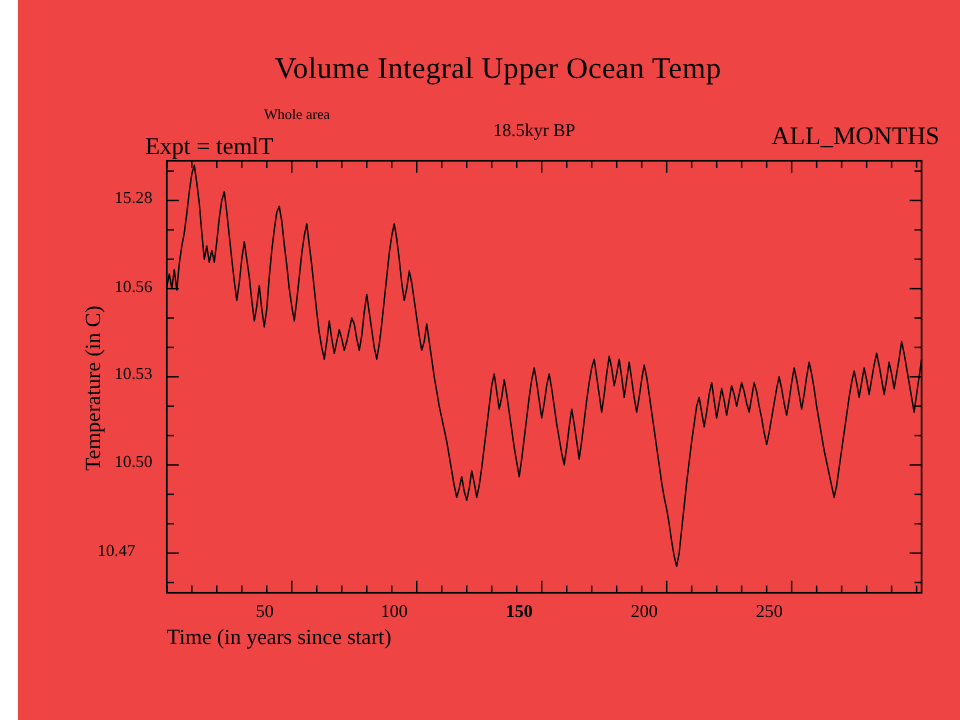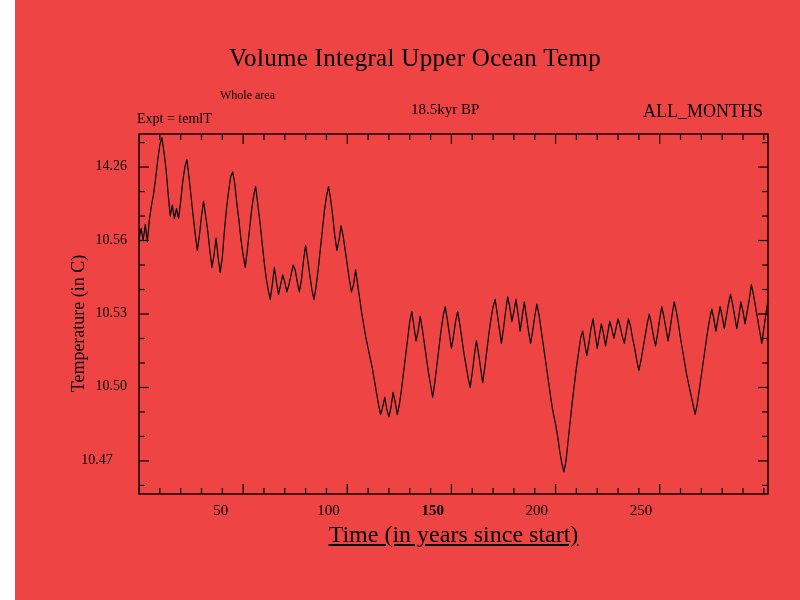--- a/index.html
+++ b/index.html
@@ -51,36 +51,35 @@
 
   #subtitle-period {
     left: 396px;
     top: 101px;
     font-size: 15px;
   }
 
   #subtitle-months {
     left: 628px;
     top: 101px;
-    font-size: 18px;
+    font-size: 21px;
   }
 
   #expt-label {
-    left: 122px;
+    left: 106px;
     top: 111px;
-    font-size: 14px;
+    font-size: 20px;
   }
 
   #xaxis-title {
     left: 124px;
     top: 521px;
     width: 629px;
-    text-align: center;
-    font-size: 24px;
-    text-decoration: underline;
+    text-align: left;
+    font-size: 18px;
   }
 
   #yaxis-title {
     left: -62px;
     top: 313px;
     width: 250px;
     text-align: center;
     font-size: 18px;
     transform: rotate(-90deg);
     transform-origin: 50% 50%;
@@ -224,21 +223,21 @@
     <g id="series-group">
         <polyline points="124.00,239.31 126.08,228.29 128.17,240.53 130.25,224.61 132.33,241.76 134.41,219.71 136.50,205.02 138.58,194.00 140.66,178.08 142.75,159.71 144.83,145.02 146.91,137.67 148.99,152.37 151.08,169.51 153.16,194.00 155.24,216.04 157.32,205.02 159.41,218.49 161.49,208.69 163.57,218.49 165.66,201.35 167.74,181.76 169.82,167.06 171.90,159.71 173.99,176.86 176.07,196.45 178.15,216.04 180.24,234.41 182.32,250.33 184.40,235.63 186.48,216.04 188.57,201.35 190.65,216.04 192.73,230.73 194.81,250.33 196.90,267.47 198.98,255.22 201.06,238.08 203.15,257.67 205.23,272.37 207.31,257.67 209.39,230.73 211.48,208.69 213.56,191.55 215.64,176.86 217.73,171.96 219.81,184.20 221.89,203.80 223.97,220.94 226.06,240.53 228.14,255.22 230.22,267.47 232.30,250.33 234.39,230.73 236.47,211.14 238.55,196.45 240.64,186.65 242.72,203.80 244.80,220.94 246.88,240.53 248.97,260.12 251.05,277.27 253.13,289.51 255.22,299.31 257.30,284.61 259.38,267.47 261.46,282.16 263.55,294.41 265.63,284.61 267.71,274.82 269.79,282.16 271.88,291.96 273.96,284.61 276.04,274.82 278.13,265.02 280.21,269.92 282.29,282.16 284.37,291.96 286.46,279.71 288.54,260.12 290.62,245.43 292.71,260.12 294.79,274.82 296.87,289.51 298.95,299.31 301.04,287.06 303.12,269.92 305.20,250.33 307.28,230.73 309.37,211.14 311.45,196.45 313.53,186.65 315.62,198.90 317.70,216.04 319.78,235.63 321.86,250.33 323.95,240.53 326.03,225.84 328.11,235.63 330.20,250.33 332.28,265.02 334.36,279.71 336.44,291.96 338.53,284.61 340.61,269.92 342.69,284.61 344.77,299.31 346.86,314.00 348.94,326.24 351.02,338.49 353.11,348.29 355.19,358.08 357.27,367.88 359.35,380.12 361.44,392.37 363.52,404.61 365.60,414.41 367.69,407.06 369.77,397.27 371.85,409.51 373.93,416.86 376.02,407.06 378.10,392.37 380.18,402.16 382.26,414.41 384.35,404.61 386.43,389.92 388.51,372.78 390.60,355.63 392.68,338.49 394.76,321.35 396.84,311.55 398.93,326.24 401.01,340.94 403.09,331.14 405.18,316.45 407.26,328.69 409.34,343.39 411.42,358.08 413.51,372.78 415.59,385.02 417.67,397.27 419.75,382.57 421.84,365.43 423.92,348.29 426.00,331.14 428.09,316.45 430.17,306.65 432.25,318.90 434.33,333.59 436.42,348.29 438.50,336.04 440.58,321.35 442.67,311.55 444.75,323.80 446.83,338.49 448.91,353.18 451.00,365.43 453.08,377.67 455.16,387.47 457.25,372.78 459.33,355.63 461.41,340.94 463.49,353.18 465.58,367.88 467.66,382.57 469.74,367.88 471.82,350.73 473.91,333.59 475.99,318.90 478.07,306.65 480.16,299.31 482.24,314.00 484.32,328.69 486.40,343.39 488.49,328.69 490.57,311.55 492.65,296.86 494.74,306.65 496.82,321.35 498.90,311.55 500.98,299.31 503.07,314.00 505.15,331.14 507.23,316.45 509.31,301.76 511.40,316.45 513.48,331.14 515.56,343.39 517.65,331.14 519.73,316.45 521.81,304.20 523.89,314.00 525.98,328.69 528.06,343.39 530.14,358.08 532.23,372.78 534.31,387.47 536.39,402.16 538.47,414.41 540.56,424.20 542.64,436.45 544.72,451.14 546.80,463.39 548.89,471.96 550.97,460.94 553.05,441.35 555.14,421.76 557.22,402.16 559.30,385.02 561.38,367.88 563.47,353.18 565.55,338.49 567.63,331.14 569.72,343.39 571.80,355.63 573.88,343.39 575.96,328.69 578.05,318.90 580.13,333.59 582.21,348.29 584.29,336.04 586.38,323.80 588.46,333.59 590.54,345.84 592.63,333.59 594.71,321.35 596.79,328.69 598.87,338.49 600.96,328.69 603.04,318.90 605.12,326.24 607.21,336.04 609.29,343.39 611.37,331.14 613.45,318.90 615.54,326.24 617.62,338.49 619.70,348.29 621.78,360.53 623.87,370.33 625.95,360.53 628.03,348.29 630.12,336.04 632.20,323.80 634.28,314.00 636.36,323.80 638.45,336.04 640.53,345.84 642.61,333.59 644.70,318.90 646.78,306.65 648.86,316.45 650.94,328.69 653.03,340.94 655.11,328.69 657.19,314.00 659.27,301.76 661.36,311.55 663.44,323.80 665.52,338.49 667.61,350.73 669.69,362.98 671.77,375.22 673.85,385.02 675.94,394.82 678.02,404.61 680.10,414.41 682.19,404.61 684.27,389.92 686.35,375.22 688.43,360.53 690.52,345.84 692.60,331.14 694.68,318.90 696.76,309.10 698.85,318.90 700.93,331.14 703.01,318.90 705.10,306.65 707.18,316.45 709.26,328.69 711.34,316.45 713.43,304.20 715.51,294.41 717.59,304.20 719.68,316.45 721.76,328.69 723.84,316.45 725.92,301.76 728.01,311.55 730.09,323.80 732.17,311.55 734.25,299.31 736.34,284.61 738.42,294.41 740.50,306.65 742.59,318.90 744.67,331.14 746.75,343.39 748.83,328.69 750.92,314.00 753.00,299.31" fill="none" stroke="#000000" stroke-width="1.2" stroke-linejoin="round" stroke-linecap="round"></polyline>
       </g>
   </svg>
 
   <div id="ylabels">
       <div class="txt tick-label-y" style="left: 52px; top: 451.939px; text-align: center;">10.47</div>
       <div class="txt tick-label-y" style="left: 52px; top: 378.469px;">10.50</div>
       <div class="txt tick-label-y" style="left: 52px; top: 305px;">10.53</div>
       <div class="txt tick-label-y" style="left: 52px; top: 231.531px;">10.56</div>
-      <div class="txt tick-label-y" style="left: 52px; top: 158.061px;">14.26</div>
+      <div class="txt tick-label-y" style="left: 52px; top: 158.061px;">15.28</div>
     </div>
   <div id="xlabels">
       <div class="txt tick-label-x" style="left: 198.139px; top: 502px;">50</div>
       <div class="txt tick-label-x" style="left: 302.278px; top: 502px;">100</div>
       <div class="txt tick-label-x" style="left: 406.417px; top: 502px; font-weight: bold;">150</div>
       <div class="txt tick-label-x" style="left: 510.556px; top: 502px;">200</div>
       <div class="txt tick-label-x" style="left: 614.695px; top: 502px;">250</div>
     </div>
 
 </div>

